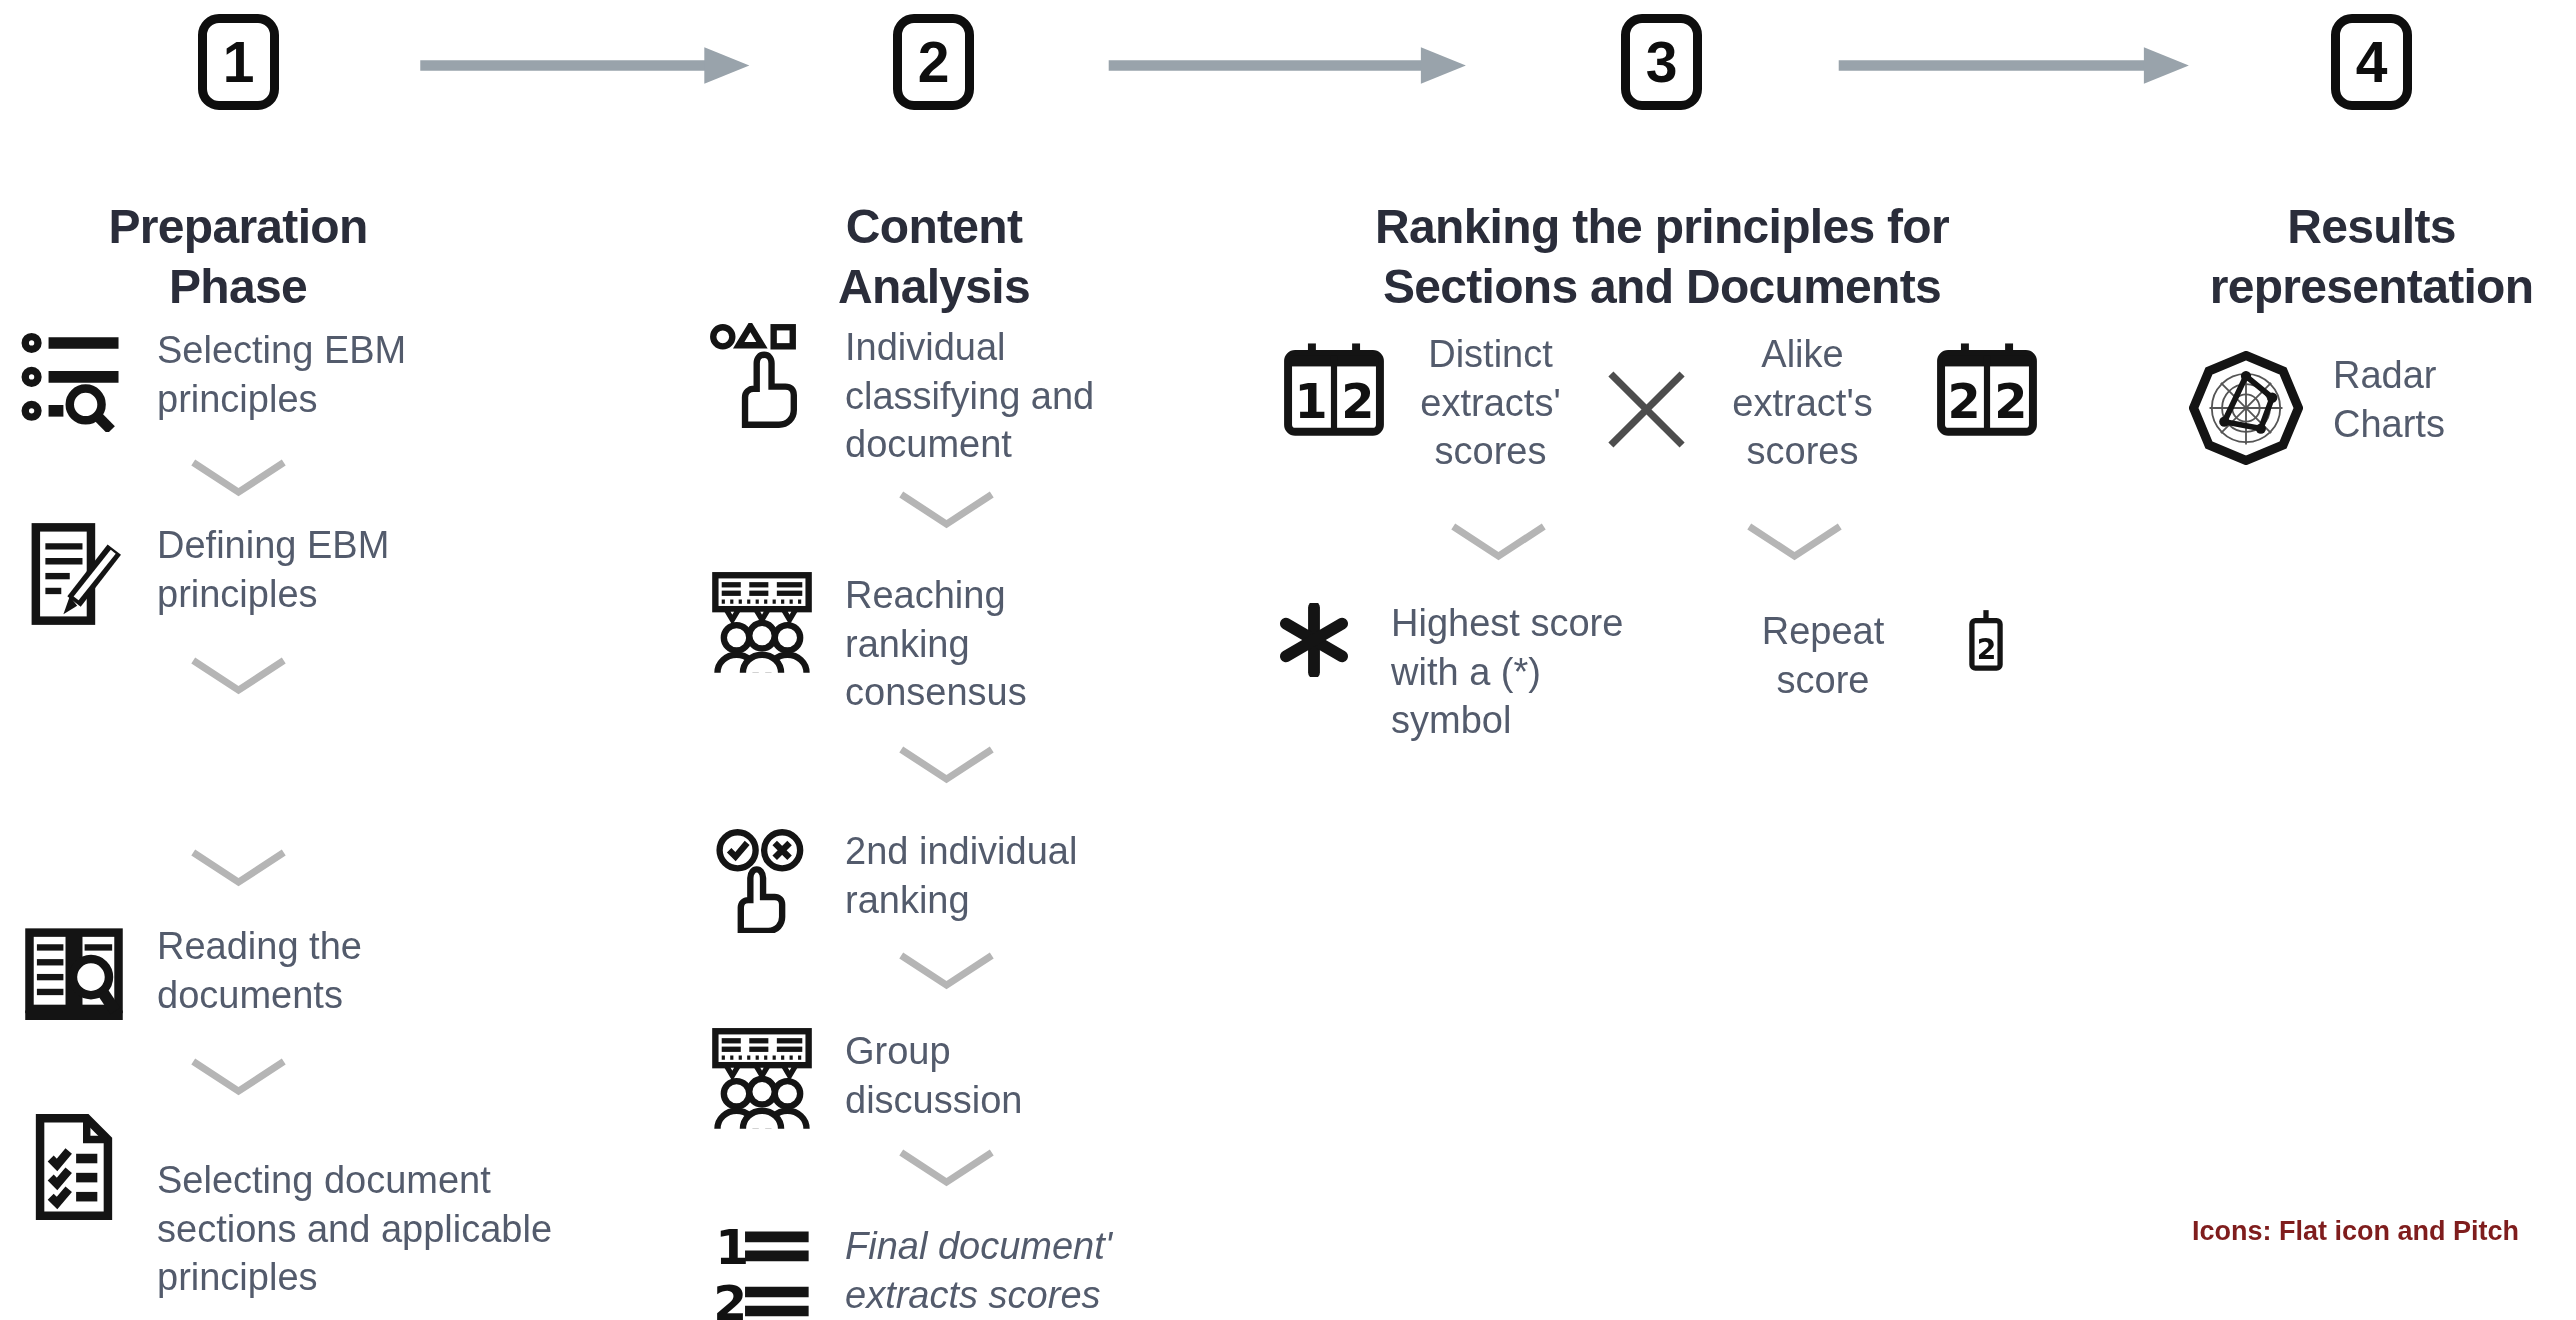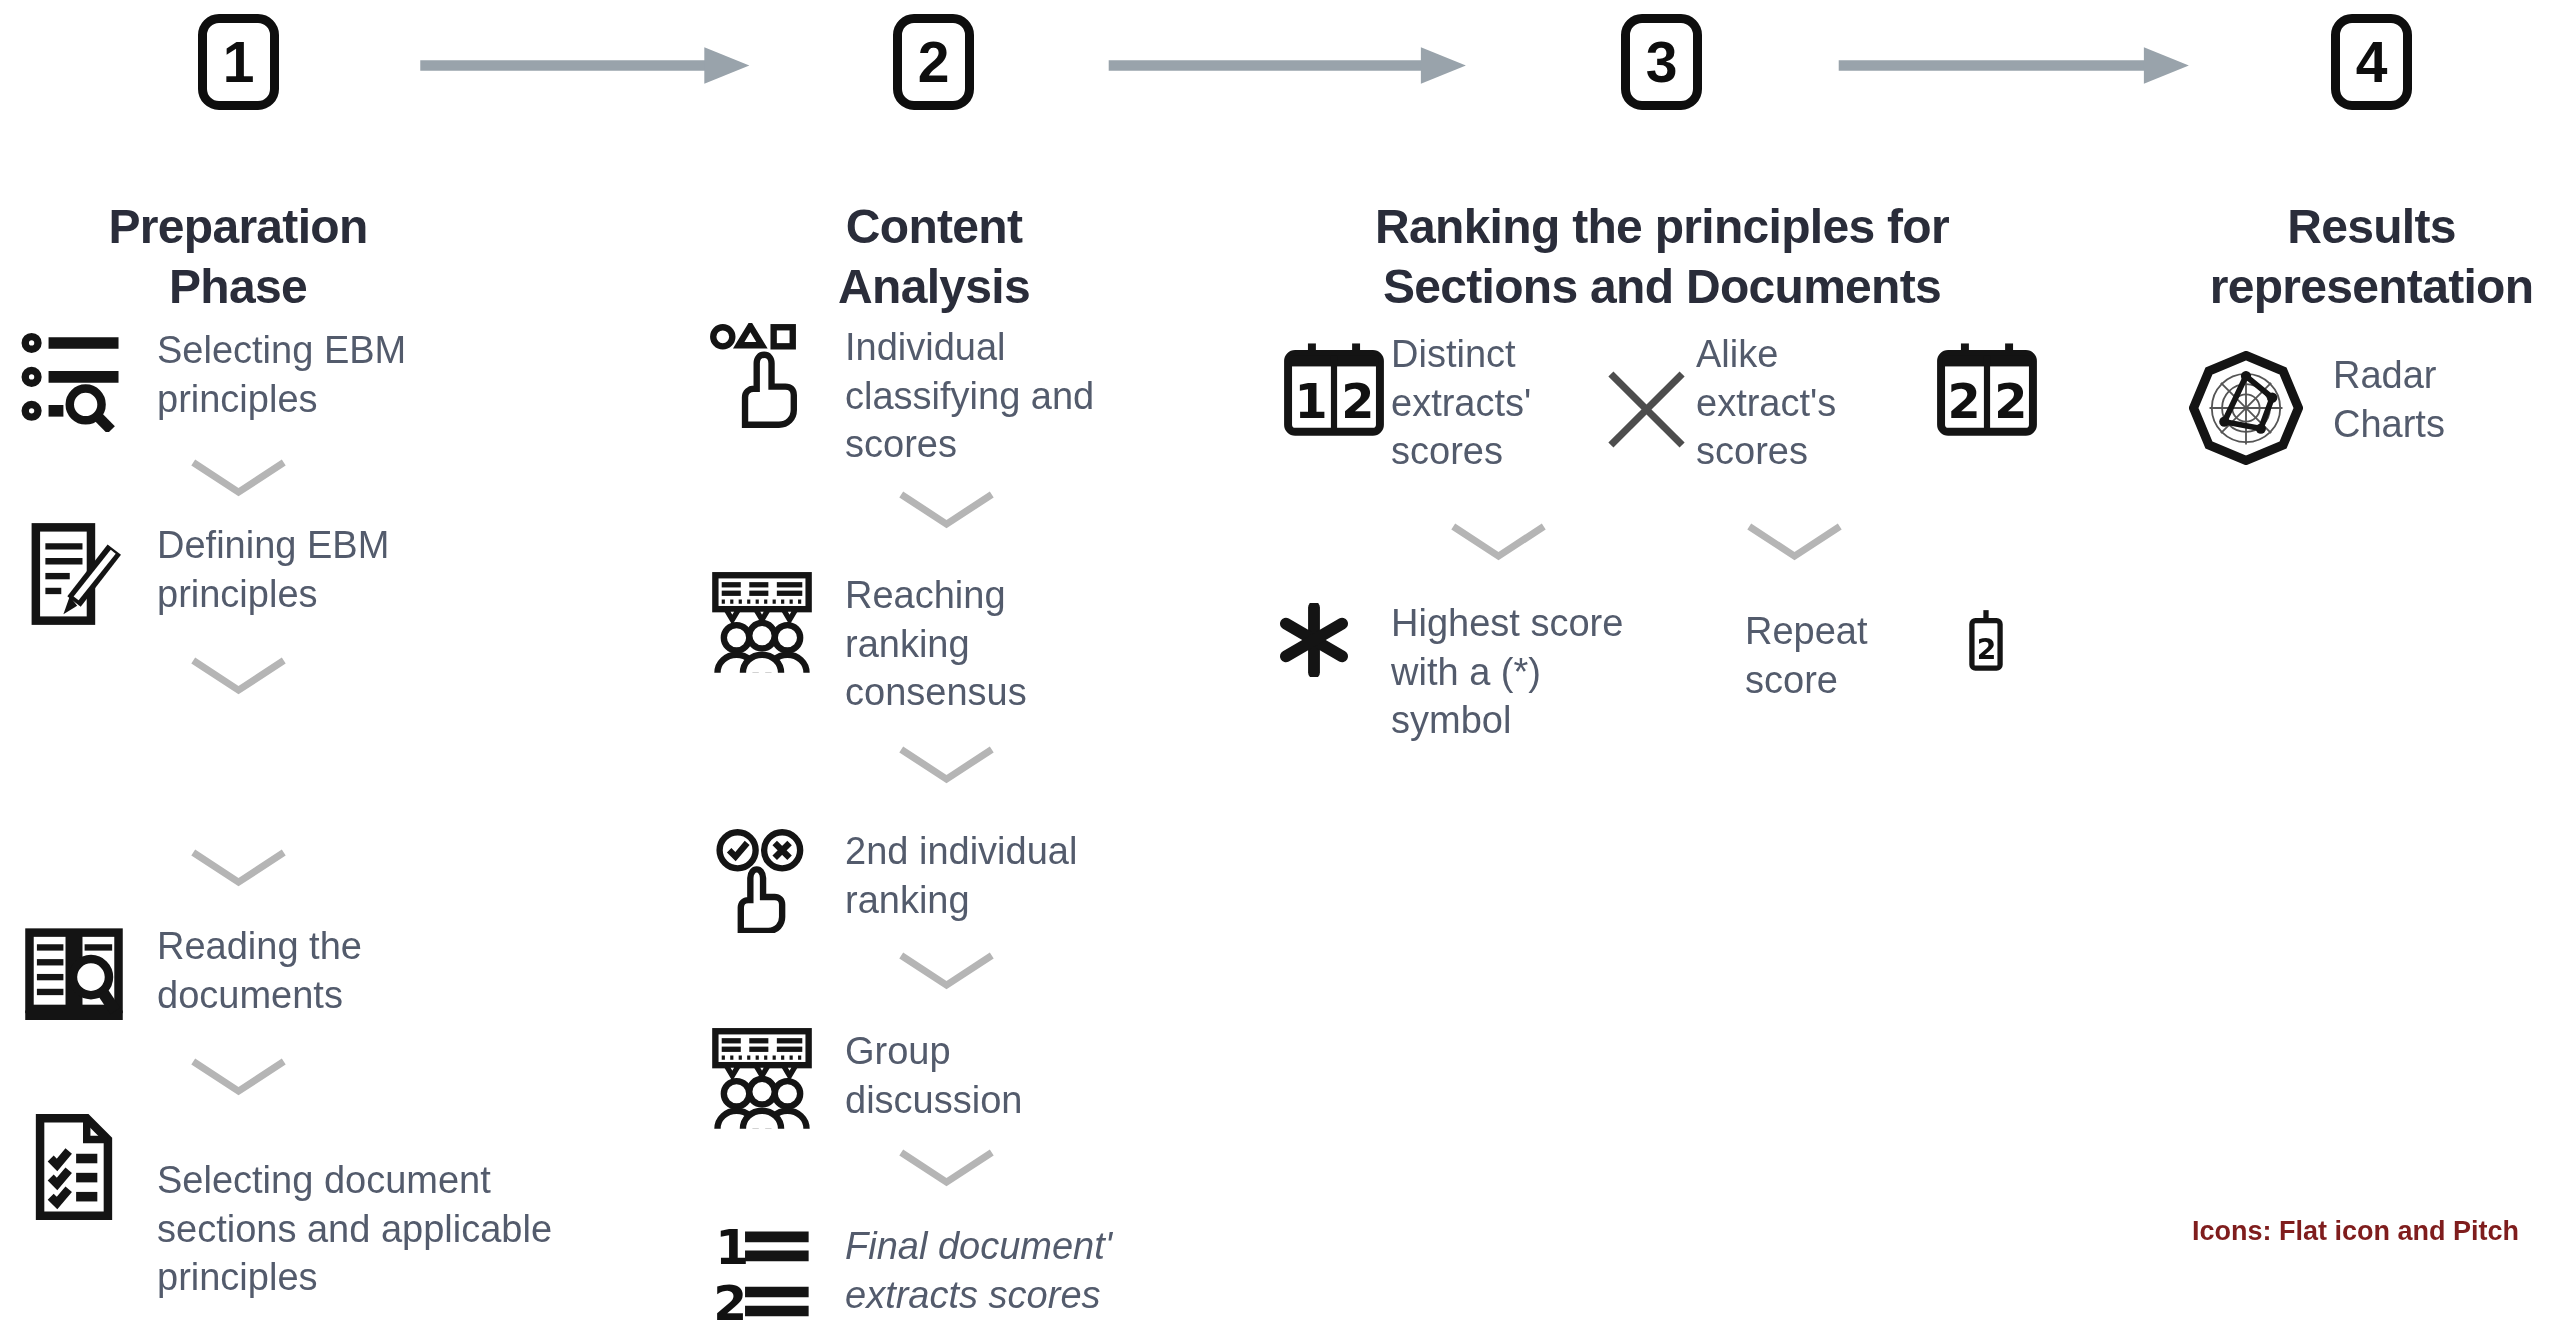--- a/index.html
+++ b/index.html
@@ -30,21 +30,21 @@
   .item{position:absolute;display:flex;gap:30px;align-items:flex-start;}
   .icon{width:106px;height:106px;flex:0 0 auto;display:block;}
   .icon svg{width:100%;height:100%;display:block;}
   .label{font-size:38px;line-height:1.28;color:var(--body);}
   .w430{width:305px;} .w620{width:440px;margin-top:42px;} .w400{width:284px;} .w460{width:326px;font-style:italic;}
 
   .chev{position:absolute;width:99px;height:40px;}
   .chev svg{width:100%;height:100%;display:block;}
 
   .cblock{position:absolute;}
-  .ctext{position:absolute;font-size:38px;line-height:1.28;color:var(--body);text-align:left;}
+  .ctext{position:absolute;font-size:38px;line-height:1.28;color:var(--body);text-align:center;}
 
   svg text{font-family:"DejaVu Sans","Liberation Sans",sans-serif;font-weight:800;fill:#111;}
 
   .credit{
     position:absolute;top:1216px;right:57px;
     font-size:27px;font-weight:700;color:#7f1d1d;
   }
 </style>
 </head>
 <body>
@@ -171,21 +171,21 @@
 
   <div class="item" style="left:709px;top:323px">
     <span class="icon">
       <svg viewBox="0 0 100 100" fill="none" stroke="#141414">
         <circle cx="13" cy="13" r="9" stroke-width="6"></circle>
         <polygon points="28,21 39,3 50,21" stroke-width="6"></polygon>
         <rect x="61" y="4" width="18" height="18" stroke-width="6"></rect>
         <path d="M34 96 V70 c0-5 4-8 8-8 h3 V38 c0-5 3-8 7-8 s7 3 7 8 v22 h13 c5 0 8 3 8 8 v14 c0 8-6 14-14 14 z" stroke-width="6"></path>
       </svg>
     </span>
-    <span class="label w400">Individual classifying and scores</span>
+    <span class="label w400">Individual classifying and document</span>
   </div>
   <div class="chev" style="left:897px;top:490px">
       <svg viewBox="0 0 140 56">
         <polyline points="6,6 70,48 134,6" fill="none" stroke="#b5b5b5" stroke-width="10"></polyline>
       </svg>
     </div>
 
   <div class="item" style="left:709px;top:571px">
     <span class="icon">
       <svg viewBox="0 0 100 100" fill="none" stroke="#141414">

